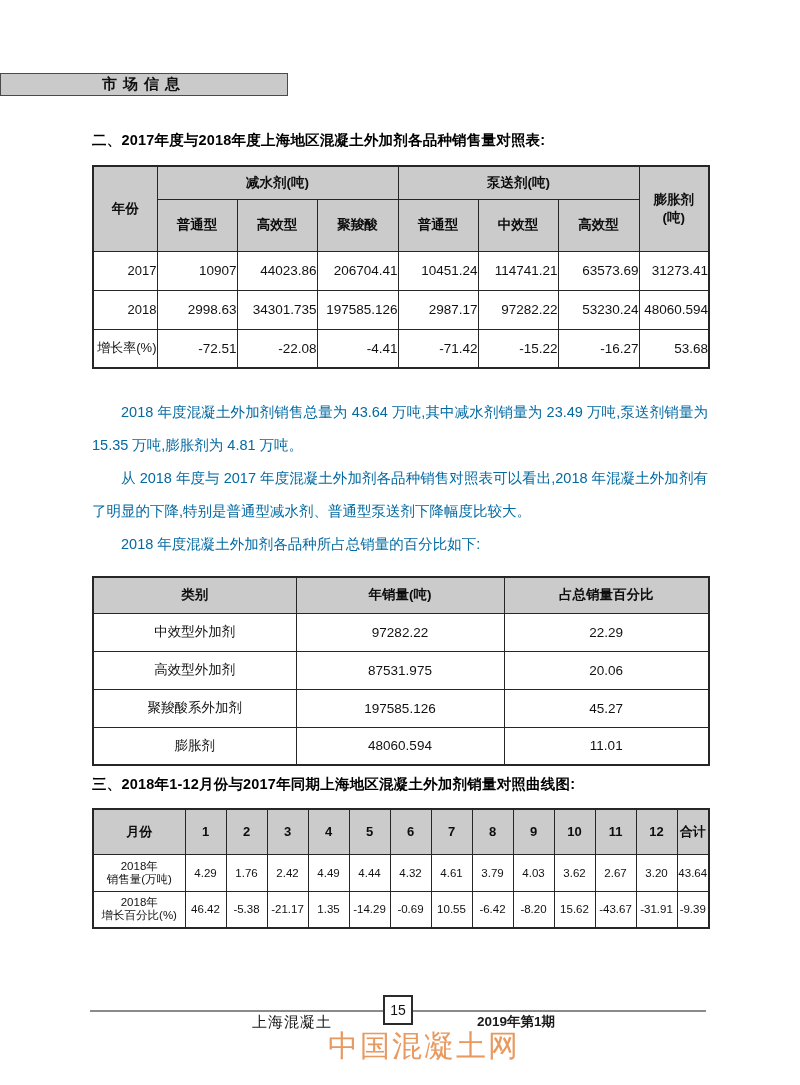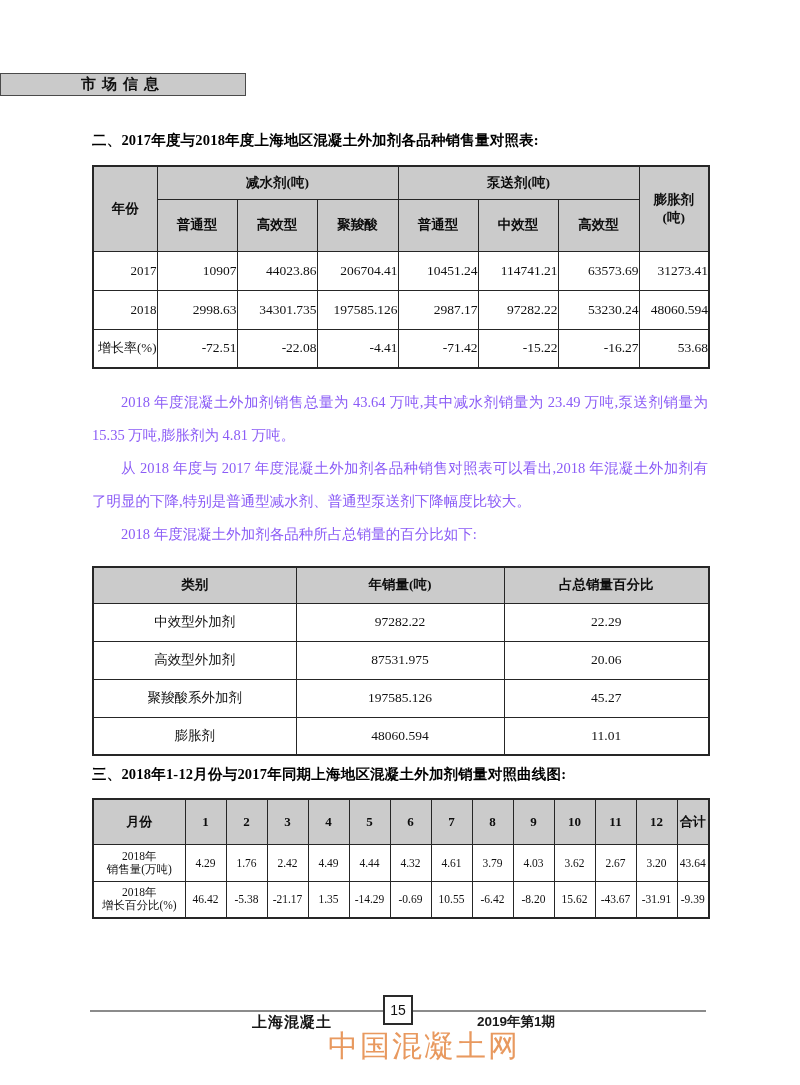--- a/index.html
+++ b/index.html
@@ -1,26 +1,26 @@
 <!DOCTYPE html>
 <html><head>
 <meta charset="utf-8">
 <style>
   * { margin:0; padding:0; box-sizing:border-box; }
   html,body { width:800px; height:1085px; background:#ffffff; font-family:"Liberation Sans","DejaVu Sans",sans-serif; color:#1c1c1c; position:relative; overflow:hidden; }
 
   
   .market-tag {
-    position:absolute; top:73px; left:0; width:246px; height:23px;
+    position:absolute; top:73px; left:0; width:288px; height:23px;
     background:#cacaca; border:1px solid #4a4a4a;
     display:flex; align-items:center; justify-content:center;
     font-weight:bold; font-size:15px; letter-spacing:6px; color:#111;
   }
 
-  .content { position:absolute; left:92px; top:0; width:616px;font-family:Liberation Serif, serif; }
+  .content { position:absolute; left:92px; top:0; width:616px; }
 
   .sec-title { font-weight:bold; font-size:14.5px; color:#000; letter-spacing:0.2px; }
   .sec-title.s2 { margin-top:131px; }
   .sec-title.s3 { margin-top:9px; }
 
   table { border-collapse:collapse; width:616px; table-layout:fixed; }
   table, th, td { border:1px solid #262626; }
   table { border-width:2px; }
   th { background:#cbcbcb; font-weight:bold; color:#0d0d0d; }
   td { background:#fff; color:#111; }
@@ -29,37 +29,37 @@
   
   .t1 { margin-top:15px; }
   .t1 th { font-size:13.5px; }
   .t1 td { font-size:13.5px; }
   .t1 .r-group th { height:33px; }
   .t1 .r-sub th { height:52px; }
   .t1 .r-data td { height:39px;text-align:right; }
   .t1 .lbl { font-size:13px; }
 
   
-  .paras { margin-top:17px; font-size:14.5px; line-height:33px; text-align:justify; color:#8b5cf6; }
+  .paras { margin-top:27px; font-size:14.5px; line-height:33px; text-align:justify; color:#0369a1; }
   .paras p { text-indent:2em; }
 
   
   .t2 { margin-top:15px; }
   .t2 th { height:36px; font-size:13.5px; }
   .t2 td { height:38px; font-size:13.5px; }
 
   
   .t3 { margin-top:14px; }
   .t3 th { height:45px; font-size:13px; }
   .t3 td { height:37px; font-size:11.5px; }
   .t3 td.lbl3 { font-size:11.5px; line-height:13px; }
 
   
   .footer-line { position:absolute; left:90px; top:1010px; width:616px; height:2px; background:#8b8b8b; }
-  .logo { position:absolute; left:252px; top:1013px; font-size:15px; font-weight:bold; letter-spacing:1px; color:#161616; }
+  .logo { position:absolute; left:252px; top:1013px; font-size:15px; font-weight:normal; letter-spacing:1px; color:#161616; }
   .page-box {
     position:absolute; left:383px; top:995px; width:30px; height:30px;
     background:#fff; border:2px solid #2a2a2a;
     display:flex; align-items:center; justify-content:center; font-size:14px; color:#111;
   }
   .issue { position:absolute; left:477px; top:1013px; font-size:13.5px; font-weight:bold; color:#1a1a1a; }
   .watermark { position:absolute; left:328px; top:1026px; font-size:30px; color:#e8995f; letter-spacing:2px; white-space:nowrap; }
 </style>
 </head>
 <body>

